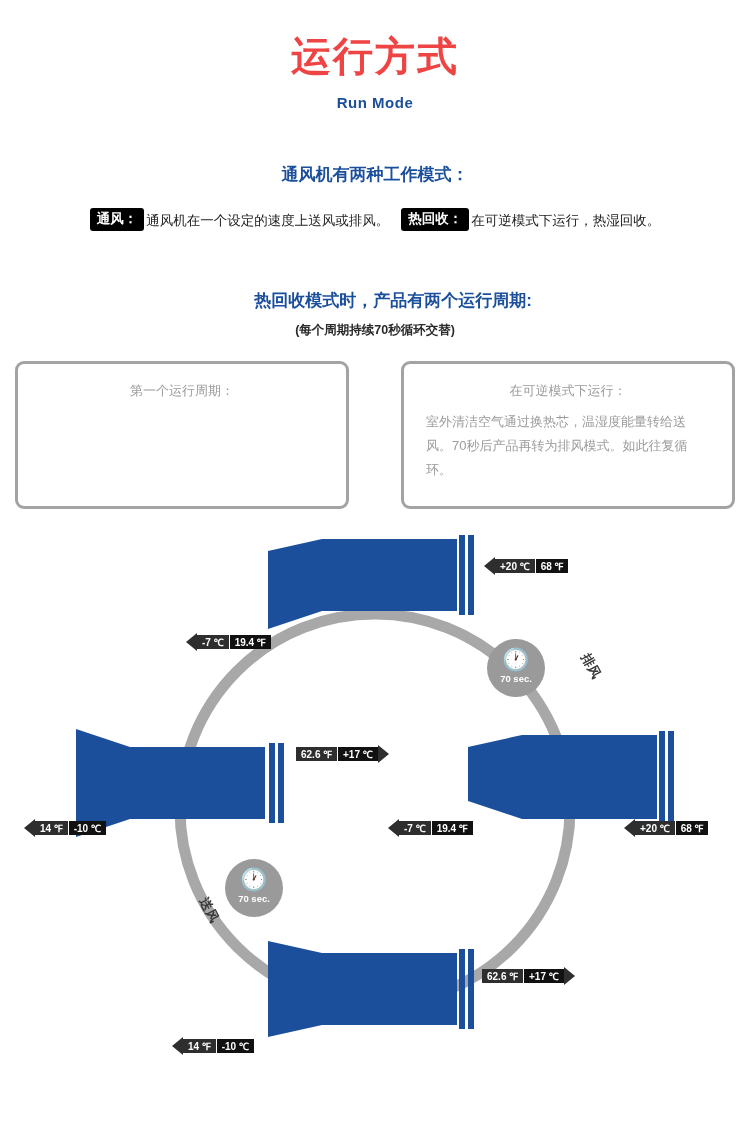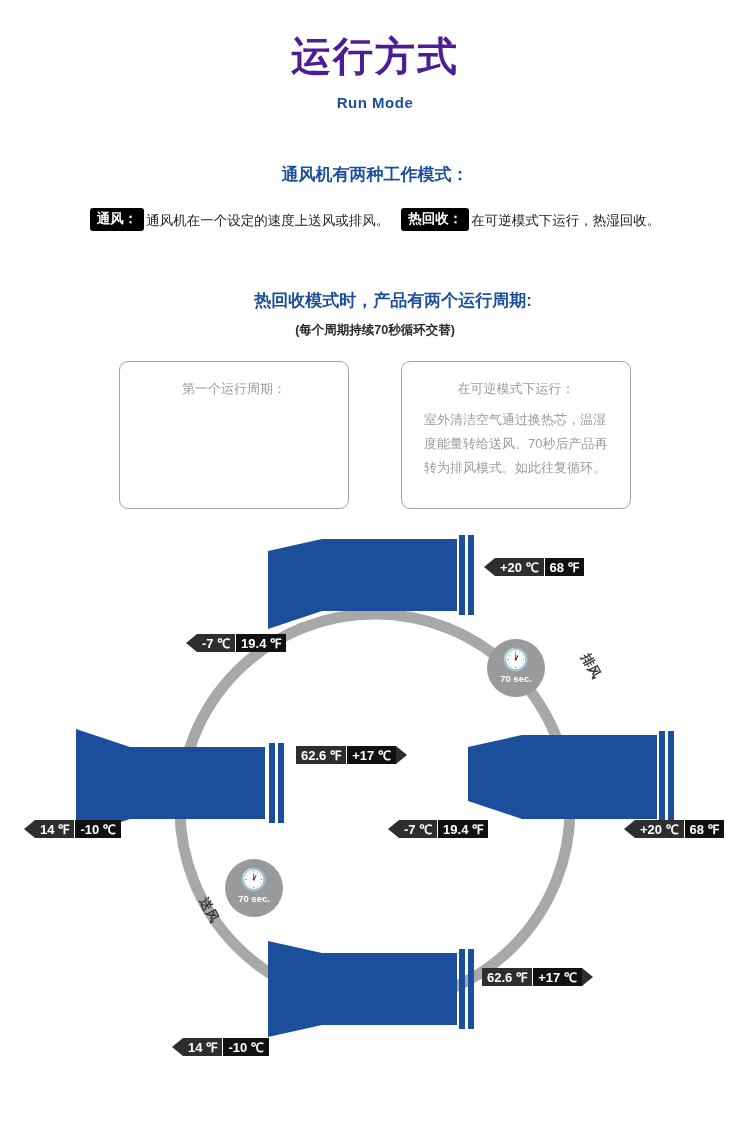--- a/index.html
+++ b/index.html
@@ -12,21 +12,21 @@
     color: #333;
     position: relative;
     overflow: hidden;
   }
 
   
   .page-title {
     text-align: center;
     font-size: 40px;
     font-weight: bold;
-    color: #4c1d95;
+    color: #ef4444;
     letter-spacing: 2px;
     margin-top: 34px;
     line-height: 1.1;
   }
   .page-subtitle {
     text-align: center;
     font-size: 15px;
     font-weight: bold;
     color: #1b4f9c;
     margin-top: 16px;
@@ -80,23 +80,23 @@
     font-weight: bold;
   }
 
   .cards {
     display: flex;
     justify-content: center;
     gap: 52px;
     margin-top: 22px;
   }
   .card {
-    width: 230px;
+    width: 334px;
     min-height: 148px;
-    border: 1px solid #a3a3a3;
+    border: 3px solid #a3a3a3;
     border-radius: 9px;
     padding: 18px 22px 16px 22px;
     background: #fff;
   }
   .card-title {
     text-align: center;
     font-size: 13px;
     color: #9b9b9b;
     margin-bottom: 10px;
   }
@@ -112,23 +112,23 @@
     position: relative;
     width: 750px;
     height: 560px;
     margin-top: 20px;
   }
   .diagram svg { position: absolute; left: 0; top: 0; }
 
   .temp-badge {
     position: absolute;
     display: flex;
-    align-items: flex-end;
+    align-items: center;
     height: 19px;
-    font-size: 13px;
+    font-size: 10px;
     font-weight: bold;
     color: #ffffff;
     white-space: nowrap;
   }
   .temp-badge .cell {
     display: flex;
     align-items: center;
     padding: 0 5px;
   }
   .temp-badge .c-dark { background: #2e2e2e; }

